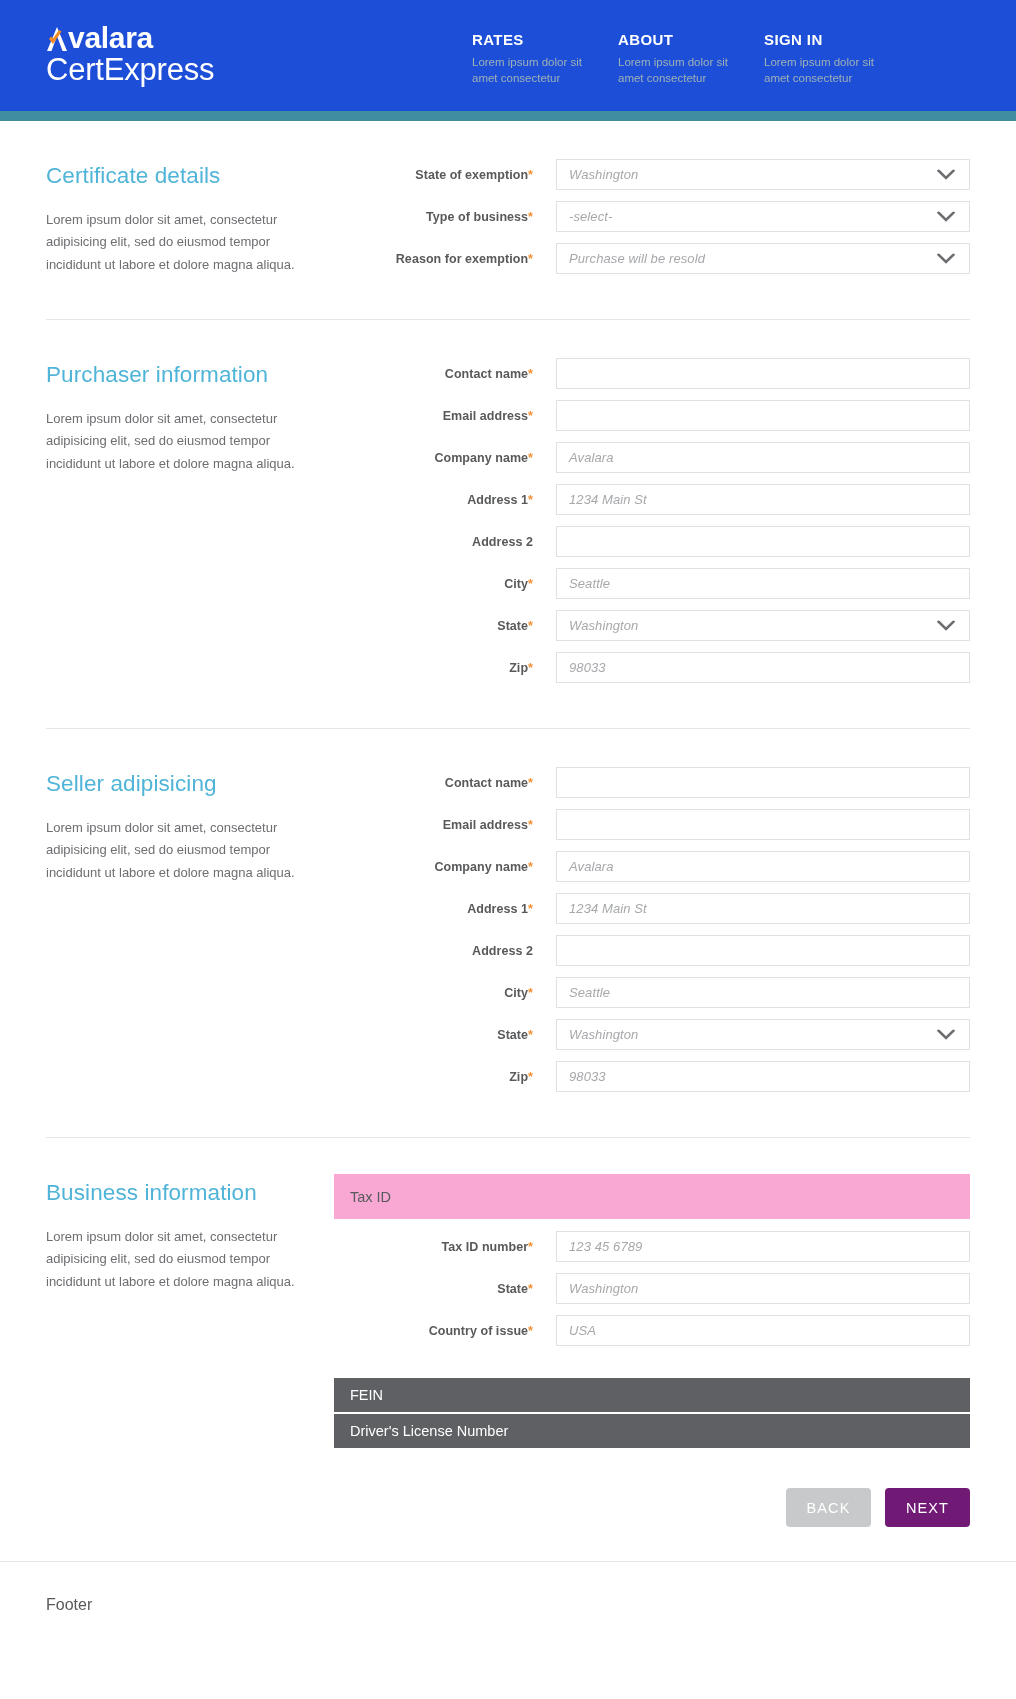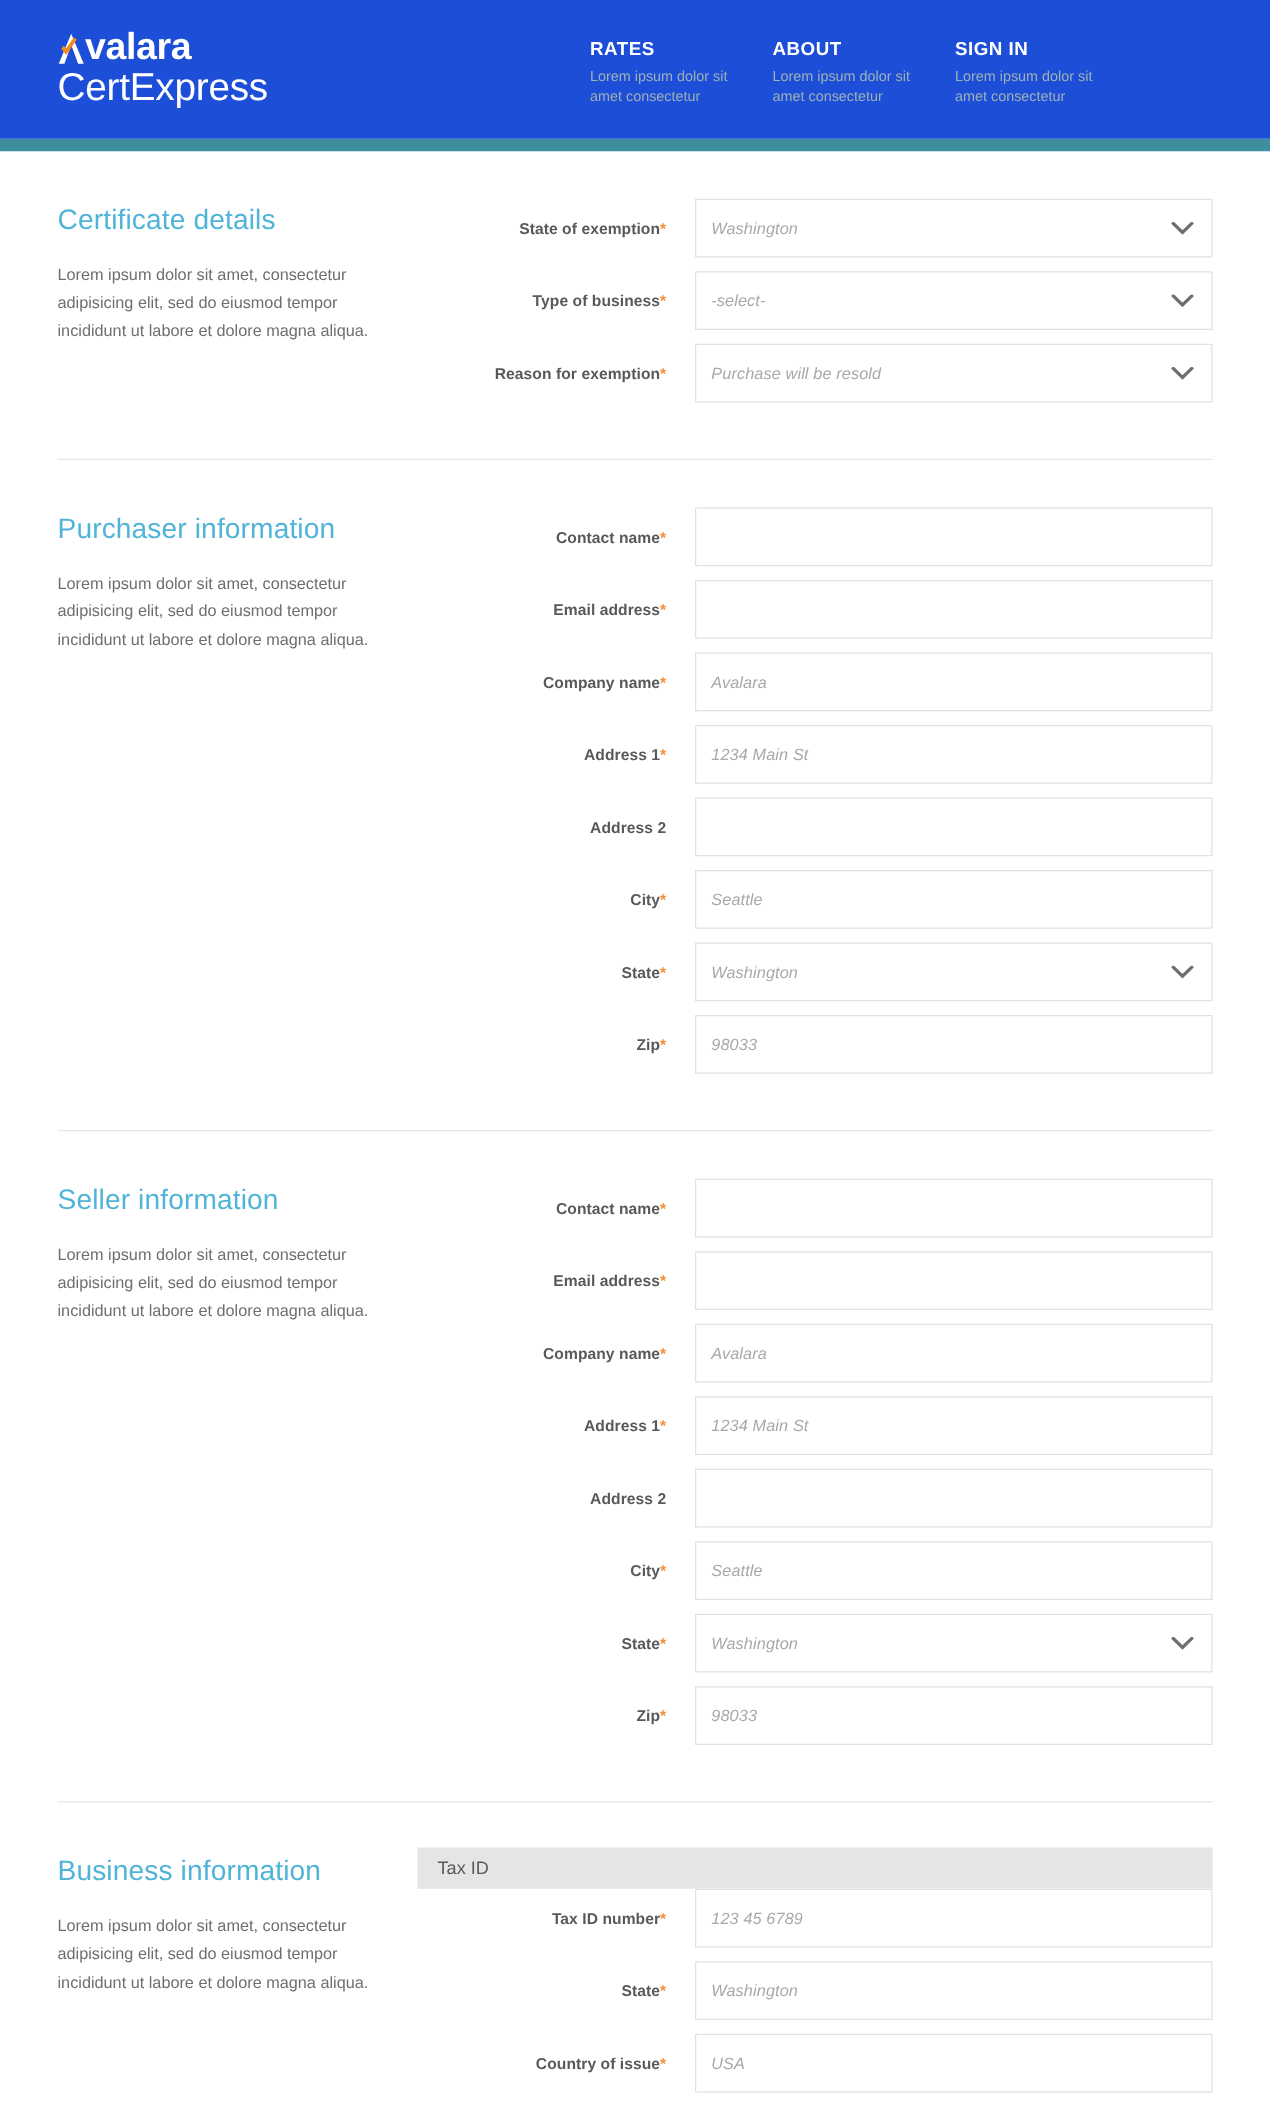--- a/index.html
+++ b/index.html
@@ -116,21 +116,21 @@
     font-weight:700;
     color:#58595b;
     letter-spacing:0.05px;
     white-space:nowrap;
   }
   .req { color:#f29136; font-weight:700; }
 
   .field-control {
     position:relative;
     flex:1 1 auto;
-    height:47px;
+    height:31px;
     border:1px solid #e1e1e1;
     background:#ffffff;
     display:flex;
     align-items:center;
   }
   .field-control .val {
     padding-left:12px;
     font-size:13px;
     font-style:italic;
     color:#a6a8ab;
@@ -144,27 +144,28 @@
     top:50%;
     transform:translateY(-50%);
     width:18px;
     height:11px;
     pointer-events:none;
   }
 
   
   .biz-right { flex:1 1 auto; padding-top:2px; }
   .panel-head {
-    background:#e5e5e5;
-    height:33px;
+    background:#f9a8d4;
+    height:45px;
     display:flex;
     align-items:center;
     padding-left:16px;
     font-size:14.5px;
     color:#58595b;
+    margin-bottom:12px;
     margin-left:-39px;
   }
   .panel-head.dark {
     background:#5e6063;
     color:#ffffff;
     height:34px;
     margin-bottom:2px;
     align-items:center;
   }
   .panel-stack { margin-top:32px; }
@@ -327,21 +328,21 @@
           <div class="field-label">Zip<span class="req">*</span></div>
           <div class="field-control">
             <span class="val">98033</span>
           </div>
         </div>
       </div>
   </section>
 
   <section class="section">
     <div class="col-left">
-      <h2 class="section-title">Seller information</h2>
+      <h2 class="section-title">Seller adipisicing</h2>
       <p class="section-desc">Lorem ipsum dolor sit amet, consectetur adipisicing elit, sed do eiusmod tempor incididunt ut labore et dolore magna aliqua.</p>
     </div>
     <div class="col-right" id="fields-seller">
         <div class="field-row">
           <div class="field-label">Contact name<span class="req">*</span></div>
           <div class="field-control">
             <span class="val"></span>
           </div>
         </div>
         <div class="field-row">

